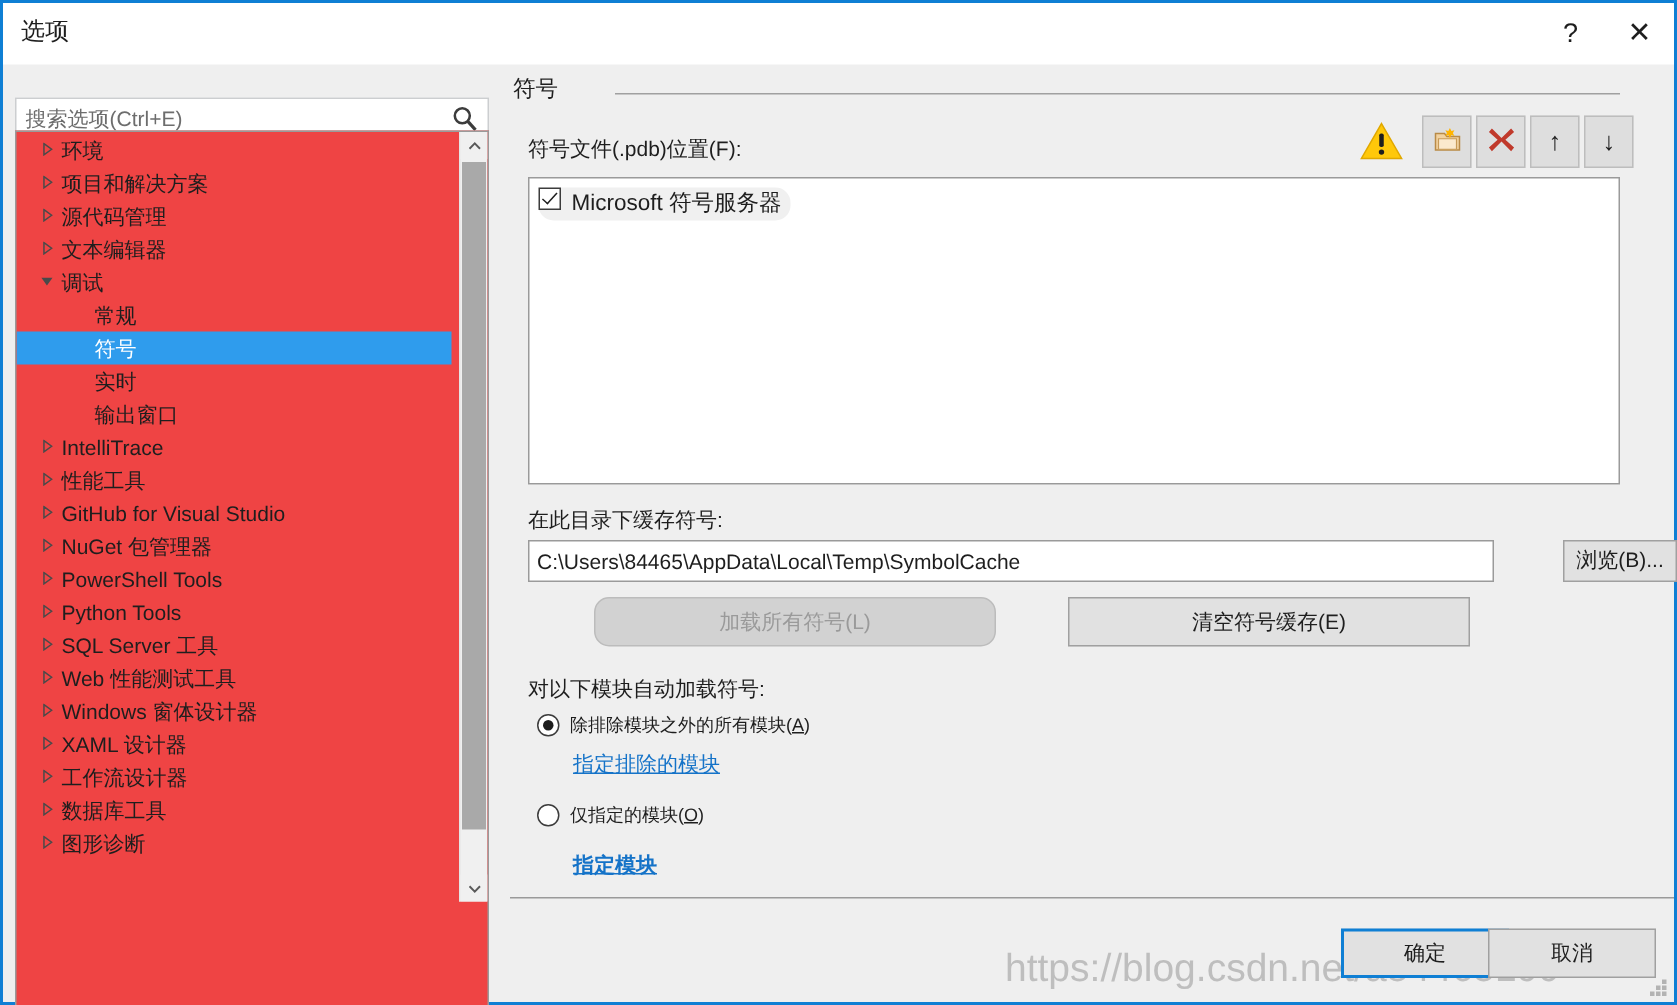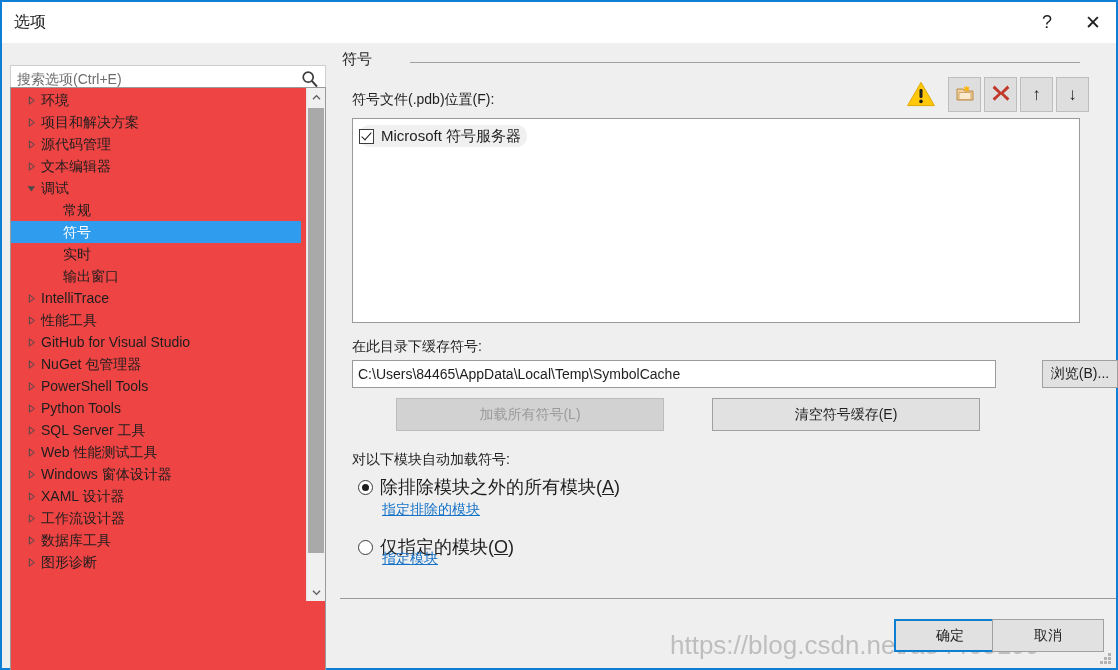--- a/index.html
+++ b/index.html
@@ -243,21 +243,20 @@
   }
   .lb-item {
     position: absolute;
     left: 6px;
     top: 6px;
     height: 22px;
     line-height: 22px;
     padding-right: 6px;
     background: #f0f0f0;
     display: flex;
-    align-items: center;
     cursor: default;
     font-size: 15px;
     border-radius: 10px;
   }
   .cb {
     width: 15px;
     height: 15px;
     box-sizing: border-box;
     border: 1px solid #3c3c3c;
     background: #ffffff;
@@ -303,32 +302,33 @@
     align-items: center;
     justify-content: center;
     cursor: default;
     padding: 0;
     margin-left: 38px;
   }
   .btn.disabled {
     background: #d2d2d2;
     border-color: #bcbcbc;
     color: #9a9a9a;
+    border-radius: 10px;
   }
   .btn-browse  { left: 1002px; top: 358px; width: 76px;  height: 28px; }
   .btn-loadall { left: 356px;  top: 396px; width: 268px; height: 33px; }
   .btn-clear   { left: 672px;  top: 396px; width: 268px; height: 33px; }
 
   
   .radio-row {
     position: absolute;
     display: flex;
     align-items: center;
     cursor: default;
-    font-size: 18px;
+    font-size: 12px;
   }
   .rb {
     width: 15px;
     height: 15px;
     box-sizing: border-box;
     border: 1px solid #3c3c3c;
     border-radius: 50%;
     background: #ffffff;
     margin-right: 7px;
     position: relative;
@@ -346,21 +346,21 @@
   .radio-o { left: 356px; top: 533px; }
 
   .link {
     position: absolute;
     font-size: 14px;
     color: #1573c8;
     text-decoration: underline;
     cursor: default;
   }
   .link-excluded { left: 380px; top: 499px; }
-  .link-specify  { left: 380px; top: 548px; }
+  .link-specify  { left: 380px; top: 566px; font-weight: bold; }
 
   
   .bottom-rule {
     position: absolute;
     left: 338px;
     top: 596px;
     width: 776px;
     height: 1px;
     background: #9a9a9a;
   }

